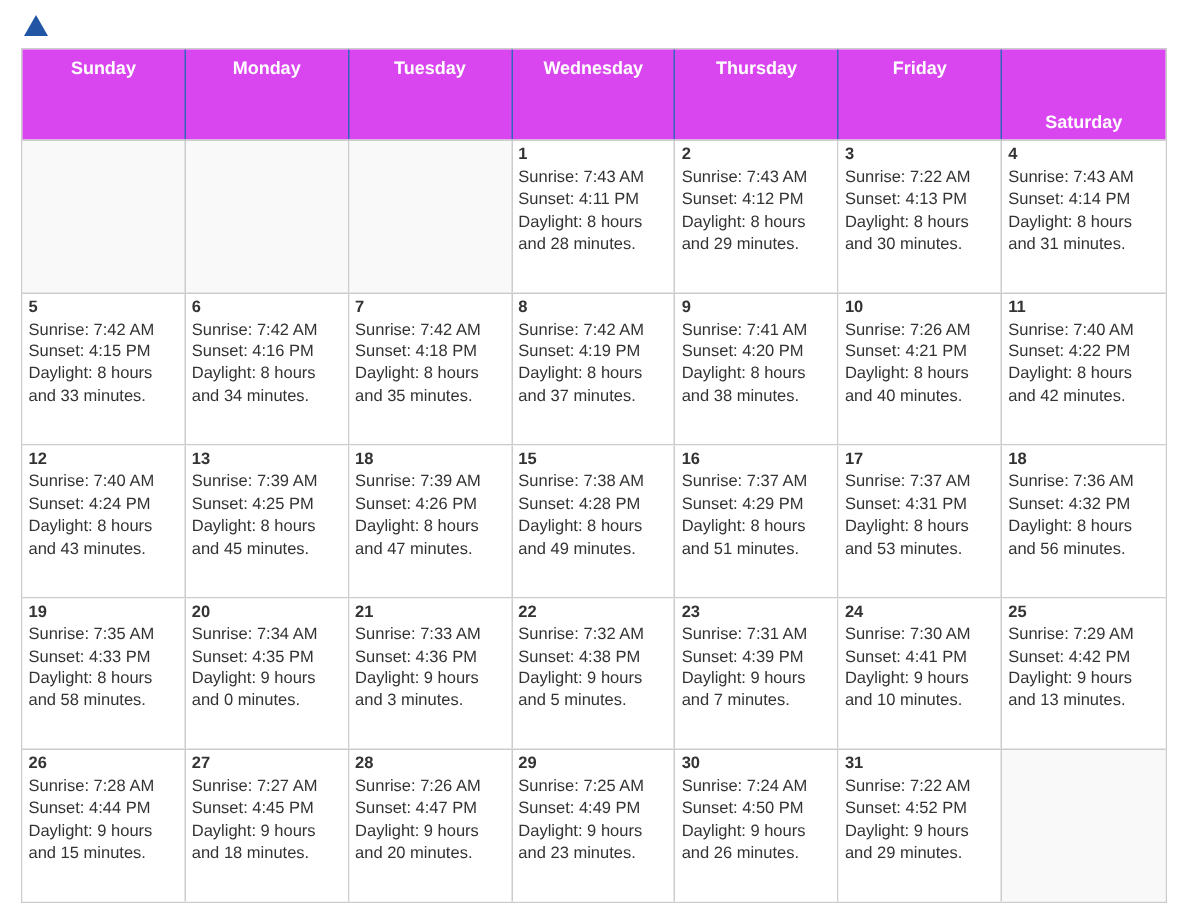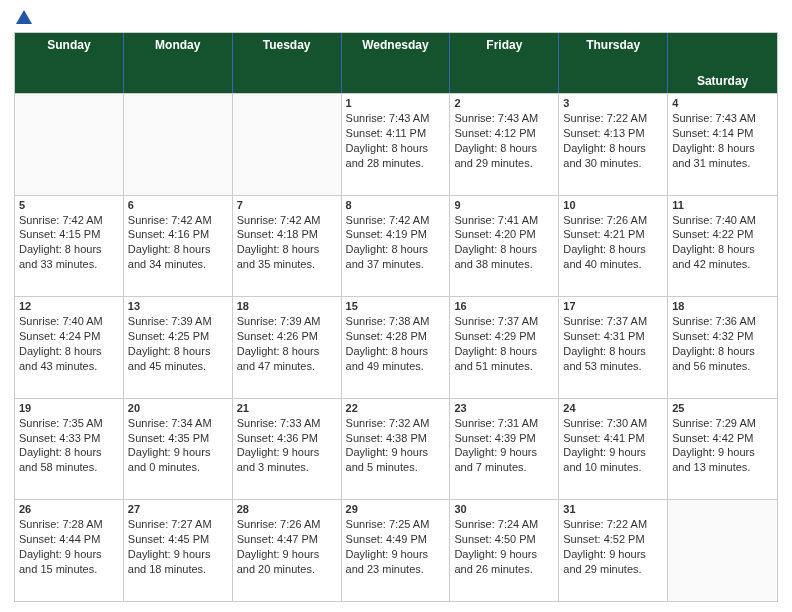--- a/index.html
+++ b/index.html
@@ -65,21 +65,21 @@
     }
     .calendar {
       flex: 1;
       display: flex;
       flex-direction: column;
       border: 1px solid #ccc;
     }
     .cal-header {
       display: grid;
       grid-template-columns: repeat(7, 1fr);
-      background: #14532d;
+      background: #d946ef;
     }
     .cal-header-cell {
       color: #fff;
       font-size: 12px;
       font-weight: bold;
       text-align: center;
       padding: 5px 2px;
       border-right: 1px solid #3366bb;
     }
     .cal-header-cell:last-child { border-right: none; margin-top: 36px; }
@@ -134,22 +134,22 @@
       <div class="subtitle"></div>
     </div>
   </div>
 
   <div class="calendar">
     <div class="cal-header">
     <div class="cal-header-cell">Sunday</div>
         <div class="cal-header-cell">Monday</div>
         <div class="cal-header-cell">Tuesday</div>
         <div class="cal-header-cell">Wednesday</div>
+        <div class="cal-header-cell">Thursday</div>
         <div class="cal-header-cell">Friday</div>
-        <div class="cal-header-cell">Thursday</div>
         <div class="cal-header-cell">Saturday</div>
       </div>
     <div class="cal-body">
     <div class="cal-row">
           <div class="cal-cell empty"></div>
           <div class="cal-cell empty"></div>
           <div class="cal-cell empty"></div>
           <div class="cal-cell">
             <span class="day-num">1</span>
             <div class="day-info">Sunrise: 7:43 AM

